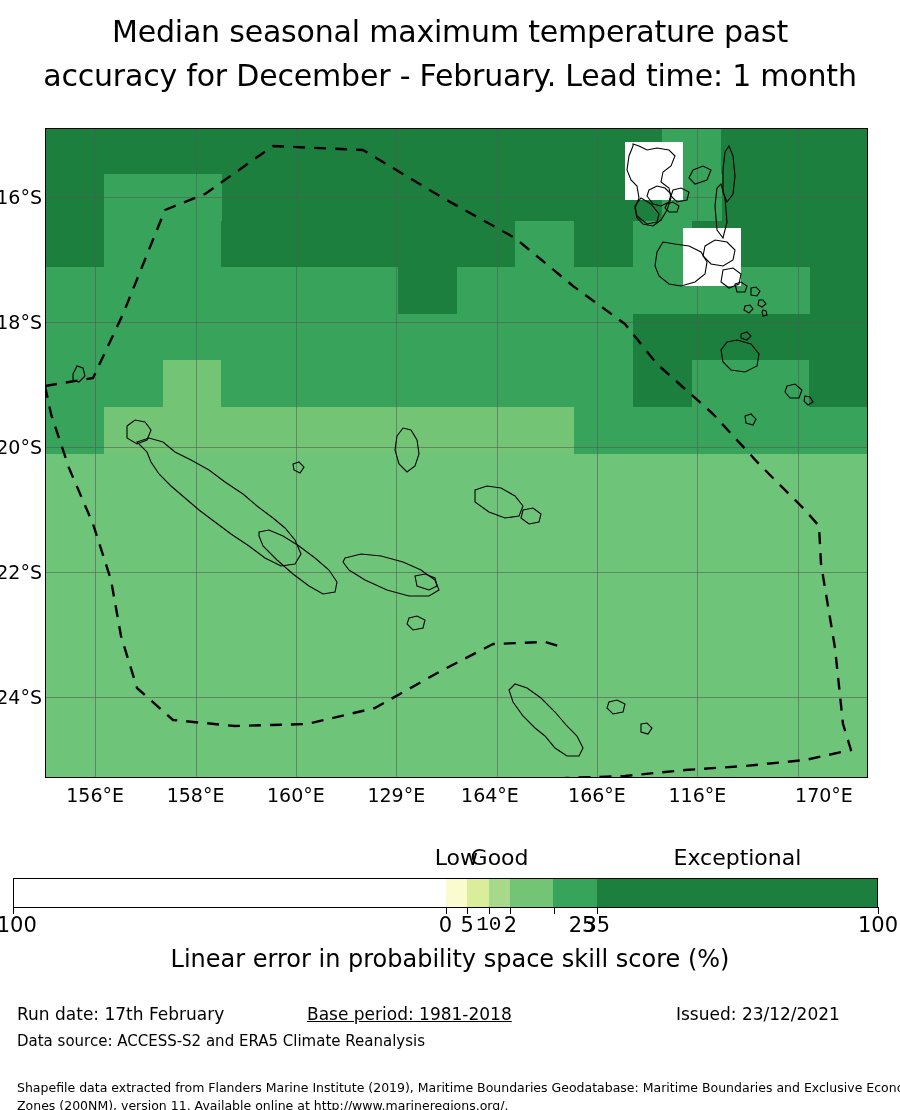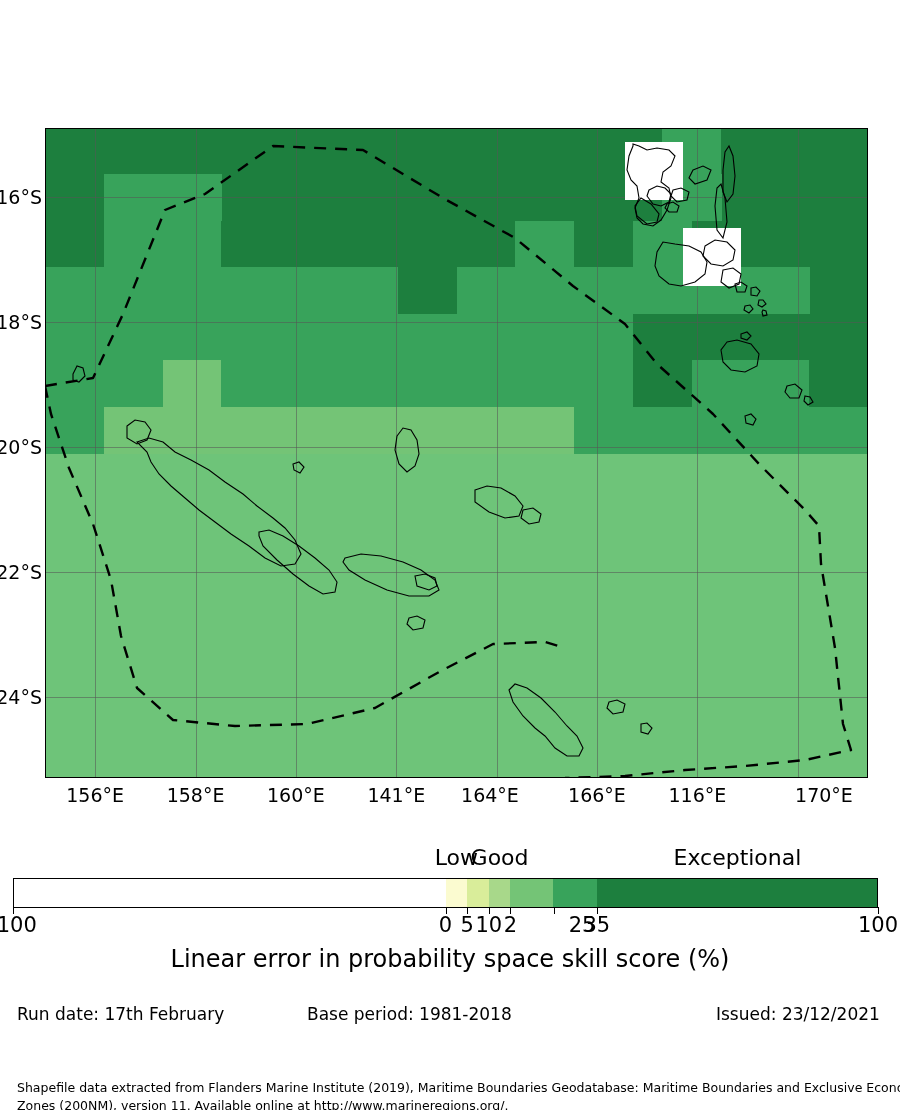--- a/index.html
+++ b/index.html
@@ -49,20 +49,24 @@
   .frow1{position:absolute;top:4px;left:0;width:900px;height:26px;font-size:17px;color:#000;}
   .frow1 span{position:absolute;white-space:nowrap;}
   .fline{position:absolute;left:17px;font-size:15px;color:#000;white-space:nowrap;}
   .fsmall{position:absolute;left:17px;font-size:12.5px;color:#000;white-space:nowrap;}
 </style>
 </head>
 <body>
 
 <div id="root">
 
+  <div class="title-wrap">
+    <div class="title-line l1">Median seasonal maximum temperature past</div>
+    <div class="title-line l2">accuracy for December - February. Lead time: 1 month</div>
+  </div>
 
   <div id="map">
     <div id="cells">
         <div class="cell" style="left: 0px; top: 0px; width: 59.3857px; height: 93.4571px; background: rgb(29, 127, 62);"></div>
         <div class="cell" style="left: 58.7857px; top: 0px; width: 59.3857px; height: 47.0286px; background: rgb(29, 127, 62);"></div>
         <div class="cell" style="left: 117.571px; top: 0px; width: 59.3857px; height: 47.0286px; background: rgb(29, 127, 62);"></div>
         <div class="cell" style="left: 176.357px; top: 0px; width: 29.9929px; height: 93.4571px; background: rgb(29, 127, 62);"></div>
         <div class="cell" style="left: 205.75px; top: 0px; width: 59.3857px; height: 93.4571px; background: rgb(29, 127, 62);"></div>
         <div class="cell" style="left: 264.536px; top: 0px; width: 59.3857px; height: 47.0286px; background: rgb(29, 127, 62);"></div>
         <div class="cell" style="left: 323.321px; top: 0px; width: 59.3857px; height: 93.4571px; background: rgb(29, 127, 62);"></div>
@@ -233,21 +237,21 @@
       </g>
     </svg>
 
     <div id="mapborder"></div>
   </div>
 
   <div id="xticks">
       <div class="xtick" style="left: 95.1829px;">156°E</div>
       <div class="xtick" style="left: 195.549px;">158°E</div>
       <div class="xtick" style="left: 295.915px;">160°E</div>
-      <div class="xtick" style="left: 396.28px;">141°E</div>
+      <div class="xtick" style="left: 396.28px;">129°E</div>
       <div class="xtick" style="left: 490px;">164°E</div>
       <div class="xtick" style="left: 597.012px;">166°E</div>
       <div class="xtick" style="left: 697.378px;">116°E</div>
       <div class="xtick" style="left: 824px;">170°E</div>
     </div>
   <div id="yticks">
       <div class="ytick" style="top: 196.75px; left: -8px; width: 50px;">16°S</div>
       <div class="ytick" style="top: 321.75px; left: -8px; width: 50px;">18°S</div>
       <div class="ytick" style="top: 446.75px; left: -8px; width: 50px;">20°S</div>
       <div class="ytick" style="top: 571.75px; left: -8px; width: 50px;">22°S</div>
@@ -270,36 +274,37 @@
         <div class="cqual" style="left: 737.438px;">Exceptional</div>
       </div>
     <div id="cticks">
         <div class="ctickmark" style="left: 13px;"></div>
         <div class="ctick" style="left: 13px;">-100</div>
         <div class="ctickmark" style="left: 445.5px;"></div>
         <div class="ctick" style="left: 445.5px;">0</div>
         <div class="ctickmark" style="left: 467.125px;"></div>
         <div class="ctick" style="left: 467.125px;">5</div>
         <div class="ctickmark" style="left: 488.75px;"></div>
-        <div class="ctick" style="left: 488.75px;">10</div>
+        <div class="ctick" style="left: 488.75px; font-family: Liberation Mono, monospace;">10</div>
         <div class="ctickmark" style="left: 510.375px;"></div>
         <div class="ctick" style="left: 510.375px;">2</div>
         <div class="ctickmark" style="left: 553.625px;"></div>
         <div class="ctick" style="left: 582px;">25</div>
         <div class="ctickmark" style="left: 596.875px;"></div>
         <div class="ctick" style="left: 596.875px; text-align: center;">35</div>
         <div class="ctickmark" style="left: 878px;"></div>
         <div class="ctick" style="left: 878px;">100</div>
       </div>
   </div>
   <div id="cblabel">Linear error in probability space skill score (%)</div>
 
   <div id="footer">
     <div class="frow1">
       <span style="left:17px;">Run date: 17th February</span>
-      <span style="left:307px;">Base period: 1981-2018</span>
-      <span style="left:676px;margin-left:40px;">Issued: 23/12/2021</span>
+      <span style="left:307px;text-decoration:underline;">Base period: 1981-2018</span>
+      <span style="left:676px;">Issued: 23/12/2021</span>
     </div>
+    <div class="fline" style="top:32px;">Data source: ACCESS-S2 and ERA5 Climate Reanalysis</div>
     <div class="fsmall" style="top:80px;">Shapefile data extracted from Flanders Marine Institute (2019), Maritime Boundaries Geodatabase: Maritime Boundaries and Exclusive Economic</div>
     <div class="fsmall" style="top:98px;">Zones (200NM), version 11. Available online at http://www.marineregions.org/.</div>
   </div>
 
 </div>
 
 </body></html>

